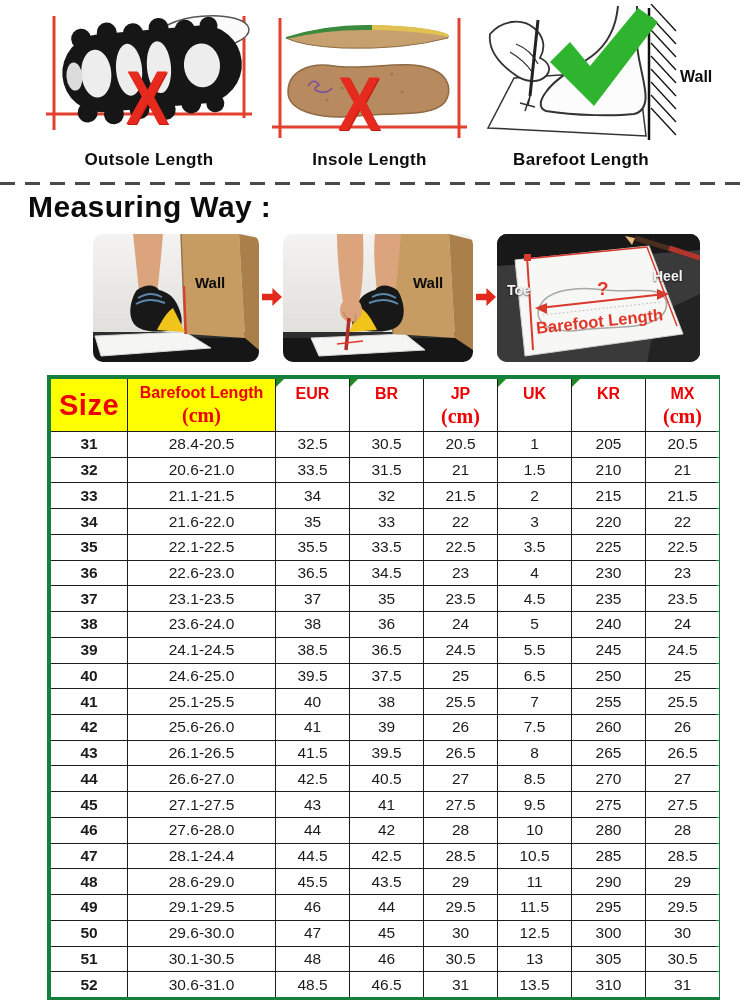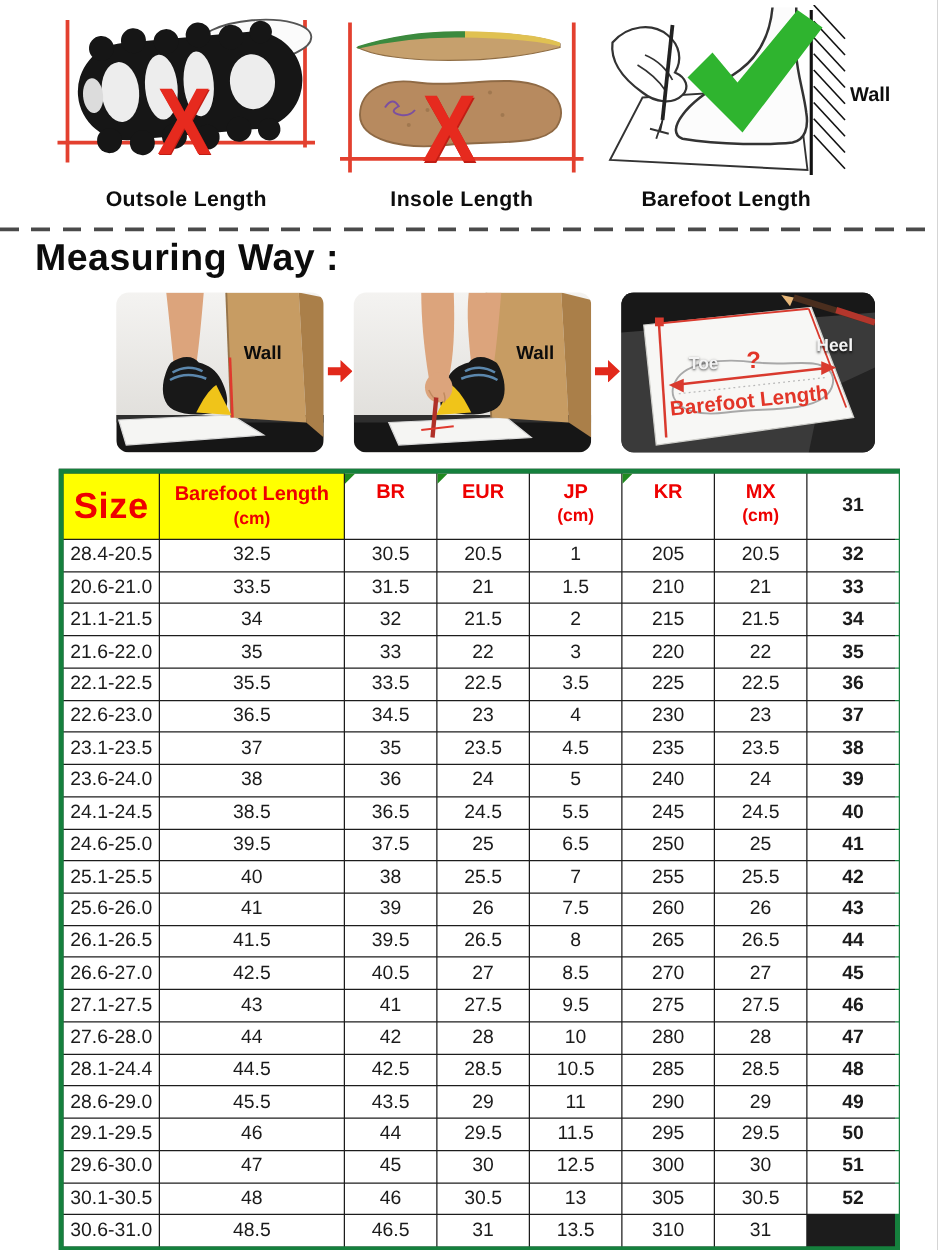--- a/index.html
+++ b/index.html
@@ -35,21 +35,21 @@
   
   .size-table{position:absolute;left:47px;top:375px;width:665px;height:618px;
               display:grid;grid-template-columns:76px 147px repeat(6,73px);
               grid-template-rows:52px repeat(22,1fr);
               gap:1px;background:#1c1c1c;border:4px solid #15803d;}
   .th{background:#fff;position:relative;display:flex;flex-direction:column;align-items:center;
       justify-content:flex-start;padding-top:5px;color:#ee0000;font-weight:bold;line-height:1.25;}
   .th.yellow{background:#ffff00;justify-content:center;padding-top:0;}
   .th-label{font-size:16px;}
   .th.size-col .th-label{font-size:29px;letter-spacing:.5px;}
-  .th-sub{font-size:14px;}
+  .th-sub{font-size:20px;font-family:Liberation Serif, serif;}
   .marker{position:absolute;top:0;left:0;width:0;height:0;
           border-top:8px solid #1f8a1f;border-right:8px solid transparent;}
   .td{background:#fff;display:flex;align-items:center;justify-content:center;
       font-size:15.5px;color:#1b1b1b;}
   .td.size-cell{font-weight:bold;}
 </style>
 </head>
 <body>
 
 <div class="page">
@@ -208,45 +208,49 @@
       <rect x="27" y="20" width="7" height="7" fill="#d93a2e"></rect>
       <path d="M44,70 C52,56 80,52 108,56 C134,59 156,52 166,62 C172,68 170,78 162,84
                C146,96 112,92 84,96 C62,99 46,94 42,84 C40,79 41,75 44,70 Z" stroke="#a8a8a8" fill="none" stroke-width="1.5"></path>
       <g>
         <line x1="42" y1="74" x2="168" y2="60" stroke="#d93a2e" stroke-width="2"></line>
         <polygon points="38,74 50,69 50,80" fill="#d93a2e"></polygon>
         <polygon points="172,60 160,55 160,66" fill="#d93a2e"></polygon>
         <line x1="46" y1="81" x2="164" y2="68" stroke="#b8b8b8" stroke-width="1" stroke-dasharray="1.5,2.5"></line>
       </g>
     </svg>
-    <span class="p3-text p3-white" style="left:10px;top:48px;margin-left:44px;">Toe</span>
+    <span class="p3-text p3-white" style="left:10px;top:48px;">Toe</span>
     <span class="p3-text p3-white" style="left:156px;top:34px;">Heel</span>
     <span class="p3-text p3-red" style="left:100px;top:44px;font-size:19px;">?</span>
     <span class="p3-text p3-red" style="left:25px;top:78px;width:155px;text-align:center;font-size:16.5px;transform:rotate(-6deg);">Barefoot Length</span>
   </div>
 
   <div class="size-table" id="size-table">
       <div class="th yellow size-col">
         <div class="th-label">Size</div>
       </div>
       <div class="th yellow">
         <div class="th-label">Barefoot Length</div>
         <div class="th-sub">(cm)</div>
       </div>
       <div class="th">
         <span class="marker"></span>
+        <div class="th-label">EUR</div>
+      </div>
+      <div class="th">
+        <span class="marker"></span>
         <div class="th-label">BR</div>
-      </div>
-      <div class="th">
-        <span class="marker"></span>
-        <div class="th-label">EUR</div>
       </div>
       <div class="th">
         <div class="th-label">JP</div>
         <div class="th-sub">(cm)</div>
+      </div>
+      <div class="th">
+        <span class="marker"></span>
+        <div class="th-label">UK</div>
       </div>
       <div class="th">
         <span class="marker"></span>
         <div class="th-label">KR</div>
       </div>
       <div class="th">
         <div class="th-label">MX</div>
         <div class="th-sub">(cm)</div>
       </div>
       <div class="td size-cell">31</div>

